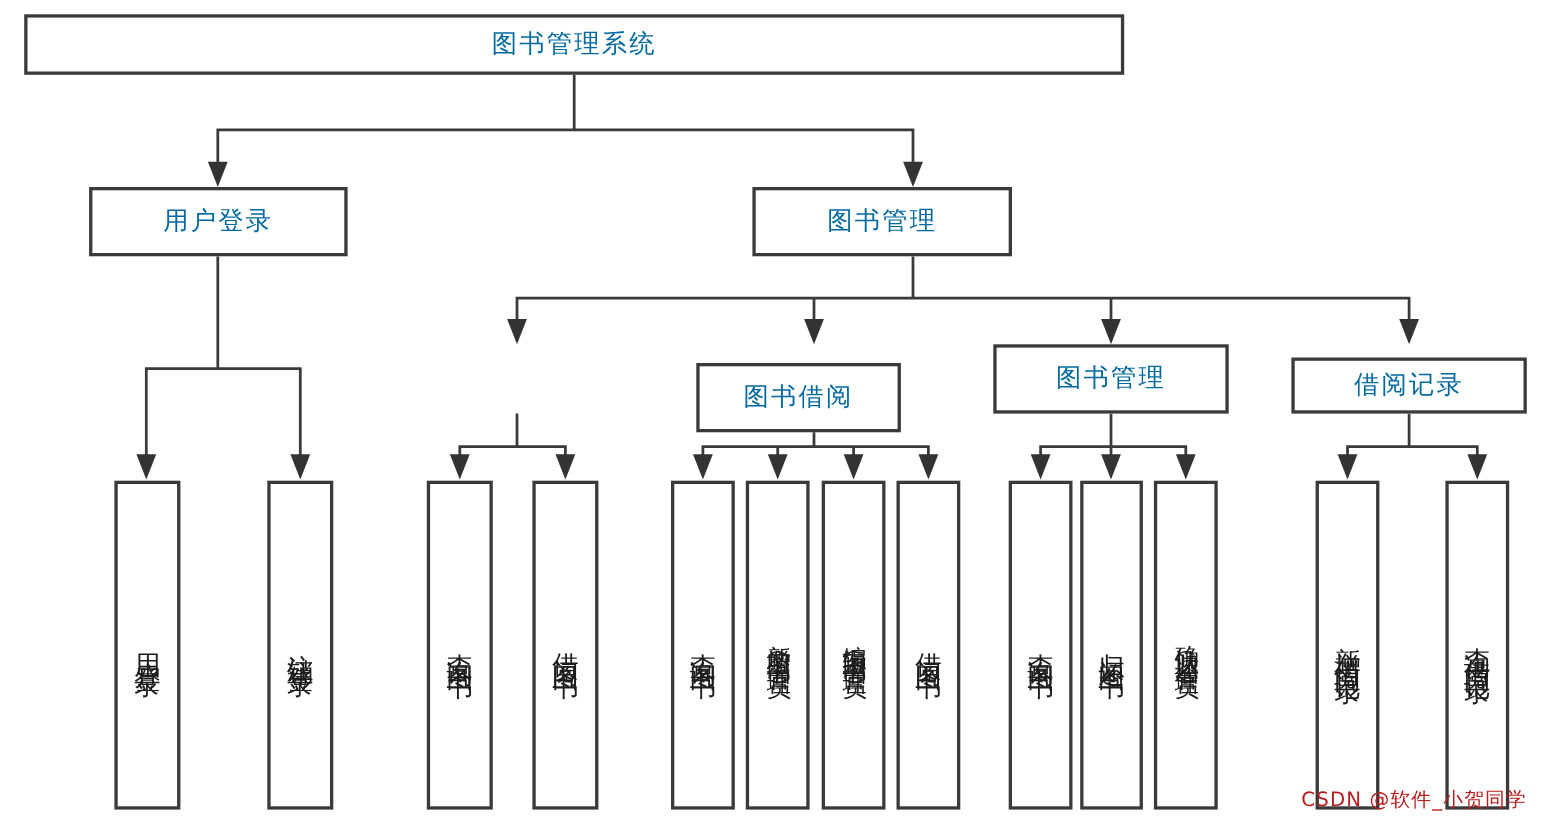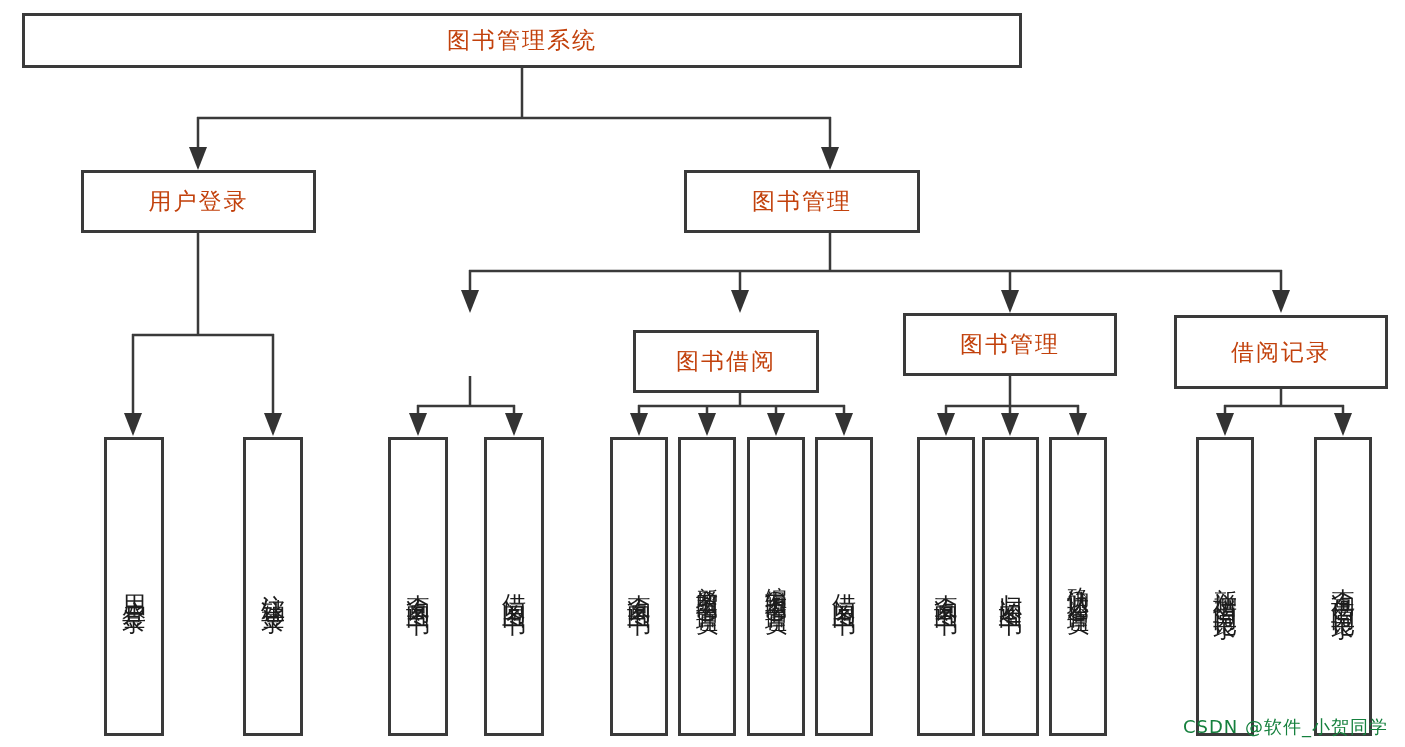--- a/index.html
+++ b/index.html
@@ -13,40 +13,40 @@
   .wires{position:absolute;left:0;top:0;z-index:1;}
   .box{
     position:absolute;
     box-sizing:border-box;
     border:3px solid #3a3a3a;
     background:#ffffff;
     display:flex;align-items:center;justify-content:center;
     z-index:2;
   }
   .hlabel{
-    color:#c2410c;
+    color:#0369a1;
     font-size:23px;
     letter-spacing:2px;
     white-space:nowrap;
     line-height:1;
   }
   .vlabel{
     color:#1c1c1c;
     font-size:24px;
     writing-mode:vertical-rl;
     text-orientation:mixed;
     letter-spacing:6px;
     line-height:1;
     white-space:nowrap;
   }
   .watermark{
     position:absolute;
     left:1183px;top:715px;
     font-size:18px;
-    color:#15803d;
+    color:#b91c1c;
     letter-spacing:1px;
     white-space:nowrap;
     z-index:5;
   }
 </style>
 </head>
 <body>
 
 <div class="canvas">
 
@@ -103,21 +103,21 @@
   <div class="box" style="left:684px;top:170px;width:236px;height:63px">
     <span class="hlabel">图书管理</span>
   </div>
 
   <div class="box" style="left:633px;top:330px;width:186px;height:63px">
     <span class="hlabel">图书借阅</span>
   </div>
   <div class="box" style="left:903px;top:313px;width:214px;height:63px">
     <span class="hlabel">图书管理</span>
   </div>
-  <div class="box" style="left:1174px;top:315px;width:214px;height:74px">
+  <div class="box" style="left:1174px;top:325px;width:214px;height:51px">
     <span class="hlabel">借阅记录</span>
   </div>
 
   <div class="box" style="left:104px;top:437px;width:60px;height:299px">
     <span class="vlabel">用户登录</span>
   </div>
   <div class="box" style="left:243px;top:437px;width:60px;height:299px">
     <span class="vlabel">注销登录</span>
   </div>
 

